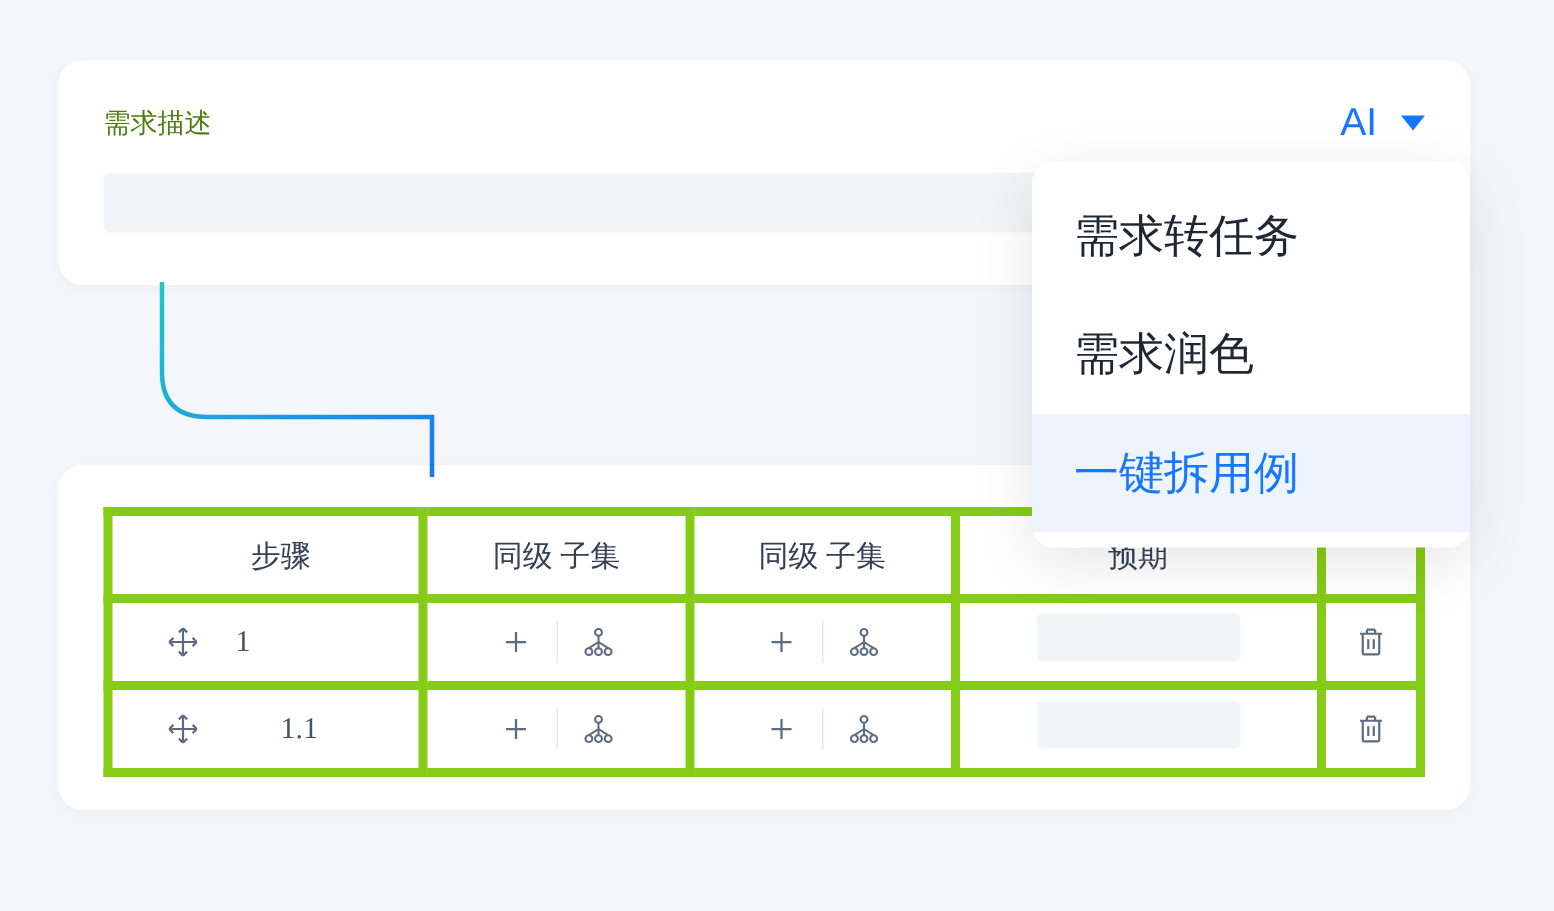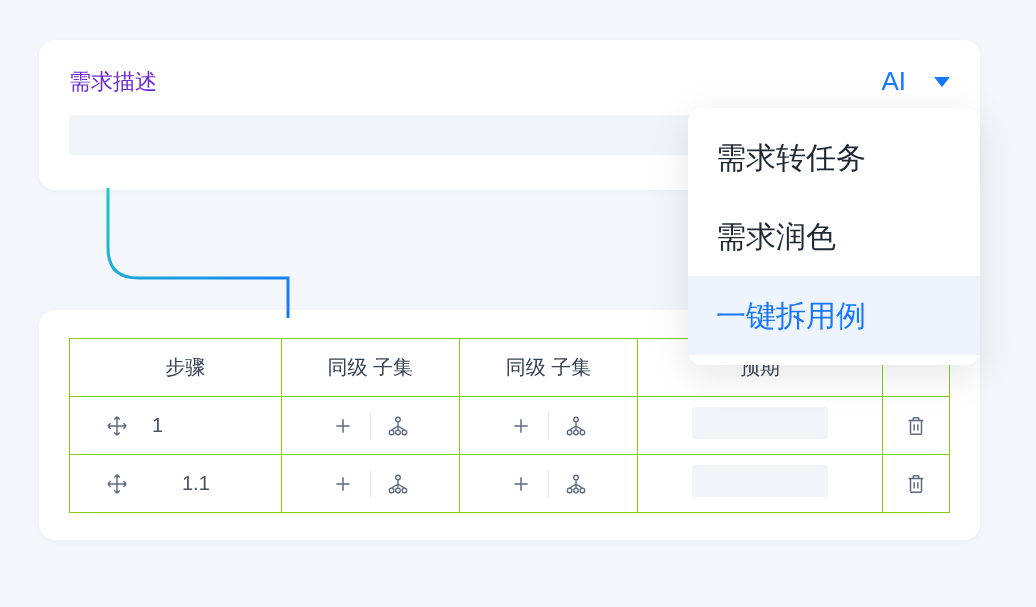--- a/index.html
+++ b/index.html
@@ -29,29 +29,29 @@
     }
 
     .top-header {
       display: flex;
       justify-content: space-between;
       align-items: center;
       margin-bottom: 18px;
     }
 
     .top-title {
-      font-size: 22px;
-      color: #6d28d9;
+      font-size: 18px;
+      color: #4d7c0f;
       font-weight: 500;
     }
 
     .ai-dropdown-trigger {
       display: flex;
       align-items: center;
-      gap: 28px;
+      gap: 16px;
       color: #1677ff;
       cursor: pointer;
       font-size: 26px;
       font-weight: 500;
     }
 
     .caret-down {
       width: 0;
       height: 0;
       border-left: 8px solid transparent;
@@ -111,26 +111,27 @@
       height: 230px;
       padding: 28px 30px 24px 30px;
     }
 
     .table {
       width: 100%;
       border-collapse: collapse;
     }
 
     .table th, .table td {
-      border: 1px solid #84cc16;
+      border: 6px solid #84cc16;
       height: 58px;
       text-align: center;
       vertical-align: middle;
       font-size: 20px;
       color: #475466;
+      font-family: Liberation Serif, serif;
     }
 
     .table th {
       font-weight: 500;
       color: #344054;
     }
 
     .col-step { width: 190px; text-align: left; padding-left: 20px; }
     .col-sib { width: 160px; }
     .col-expect { width: 220px; }

